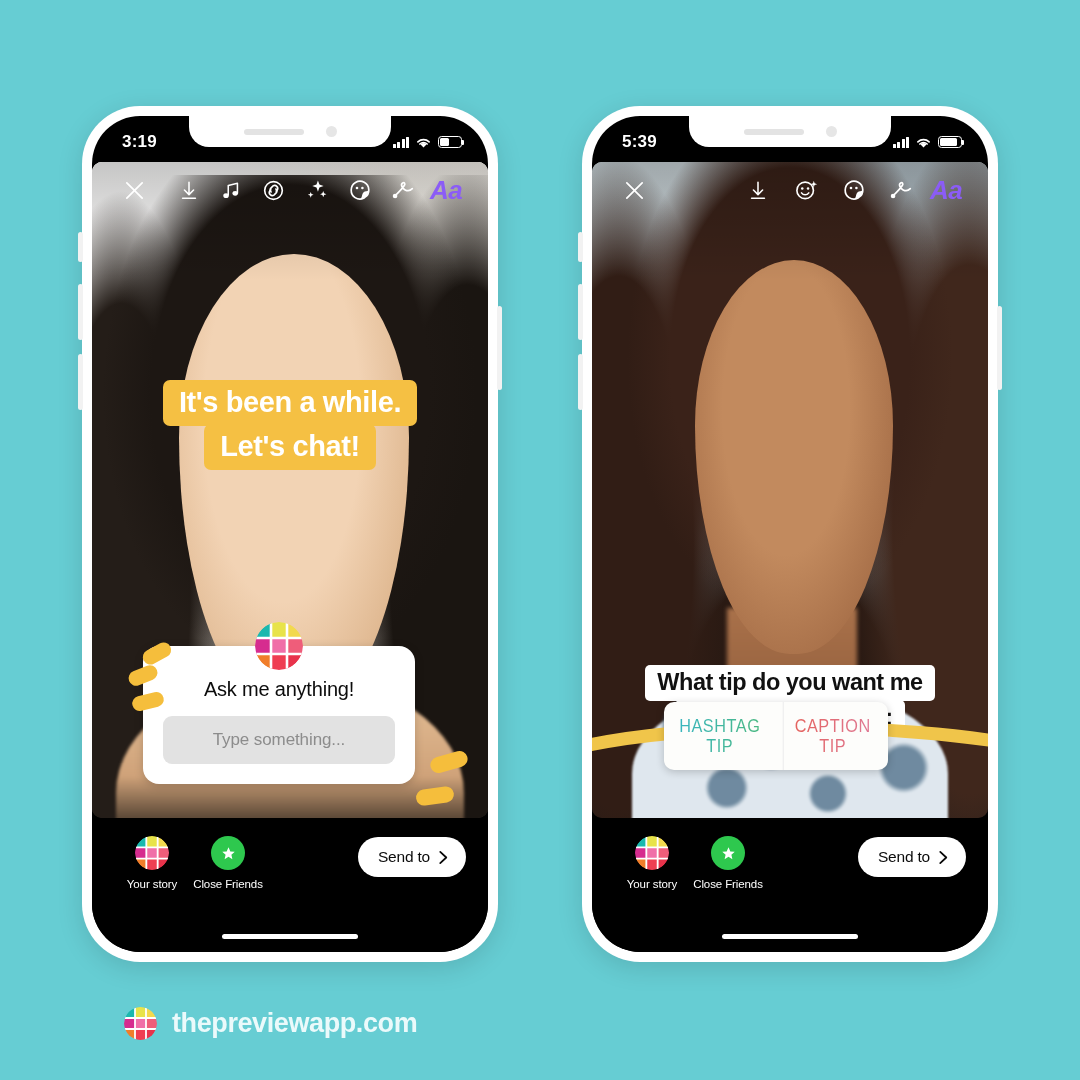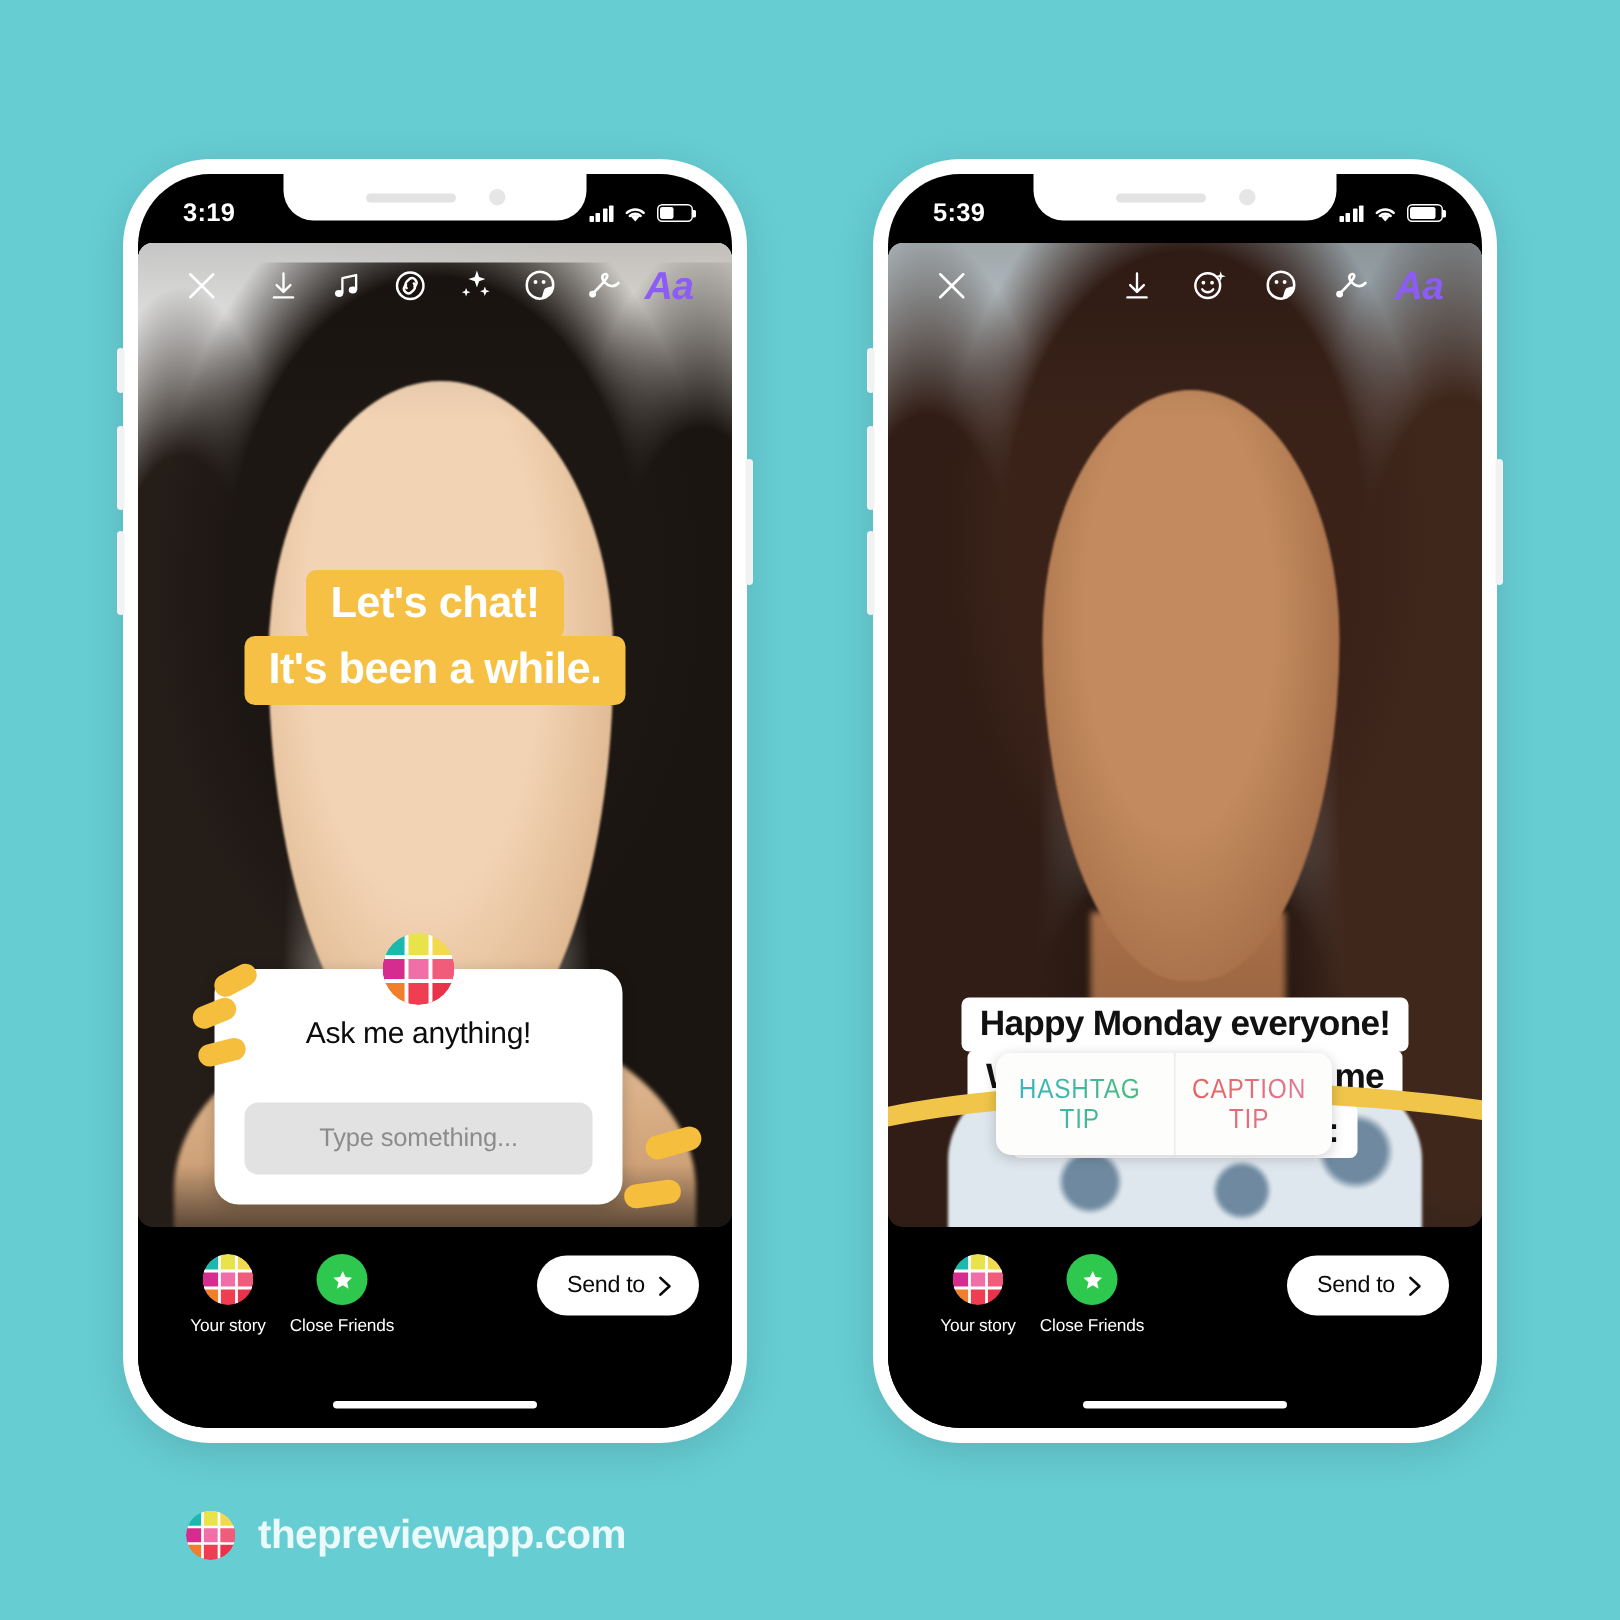--- a/index.html
+++ b/index.html
@@ -308,21 +308,21 @@
     overflow: hidden;
   }
   .q-title {
     text-align: center;
     font-size: 20px;
     color: #0c0c0c;
     font-weight: normal;
     letter-spacing: -0.2px;
   }
   .q-input {
-    margin-top: 34px;
+    margin-top: 15px;
     height: 48px;
     background: #e2e2e2;
     border-radius: 9px;
     display: flex;
     align-items: center;
     justify-content: center;
   }
   .q-input span {
     color: #8c8c8c;
     font-size: 17px;
@@ -495,22 +495,22 @@
           <div class="bean" style="left:6px;top:48px;width:32px;height:15px;transform:rotate(-14deg);"></div>
         </div>
 
         <div class="deco" style="left:314px;top:592px;width:72px;height:120px;">
           <div class="bean" style="left:24px;top:0px;width:38px;height:16px;transform:rotate(-16deg);"></div>
           <div class="bean" style="left:10px;top:34px;width:38px;height:16px;transform:rotate(-8deg);"></div>
 
         </div>
 
         <div class="text-stack yellow">
+          <div class="txt-line">It's been a while.</div>
           <div class="txt-line">Let's chat!</div>
-          <div class="txt-line">It's been a while.</div>
         </div>
 
         <div class="q-sticker">
           <div class="q-avatar">
             <svg class="grid-logo" viewBox="0 0 48 48">
               <defs>
                   <clipPath id="cl1">
                     <circle cx="24" cy="24" r="24"></circle>
                   </clipPath>
                 </defs>
@@ -688,21 +688,20 @@
           <div class="face"></div>
           <div class="shirt"></div>
         </div>
         <div class="photo-scrim"></div>
 
         <svg class="yline" viewBox="0 0 456 60" preserveAspectRatio="none">
           <path d="M0 42 C 110 14, 330 14, 456 40" stroke="#F0C54A" stroke-width="13" fill="none" stroke-linecap="round"></path>
         </svg>
 
         <div class="text-stack white">
-          <div class="txt-line">Happy Monday everyone!</div>
           <div class="txt-line">What tip do you want me</div>
           <div class="txt-line">to share tomorrow:</div>
         </div>
 
         <div class="poll">
           <div class="poll-opt a">
             <div>HASHTAG</div>
             <div>TIP</div>
           </div>
           <div class="poll-opt b">

